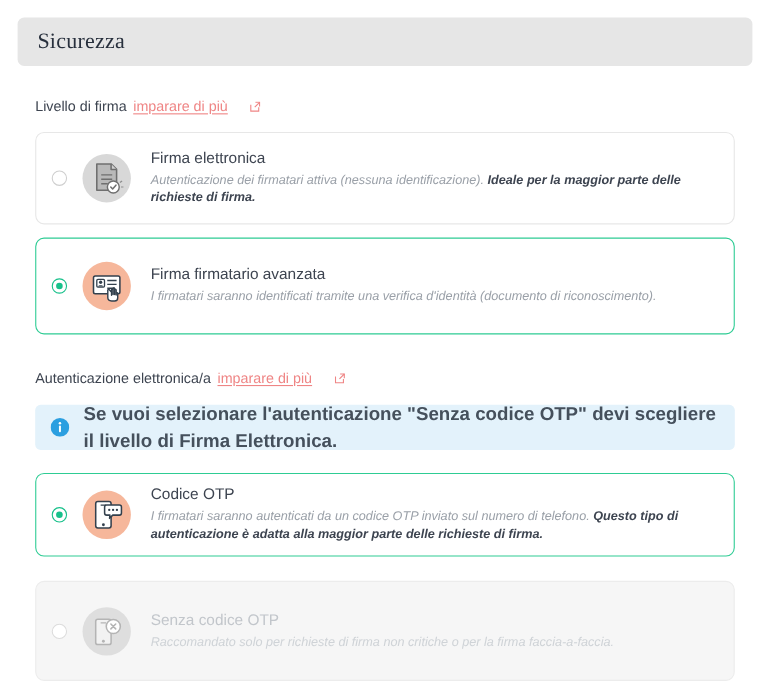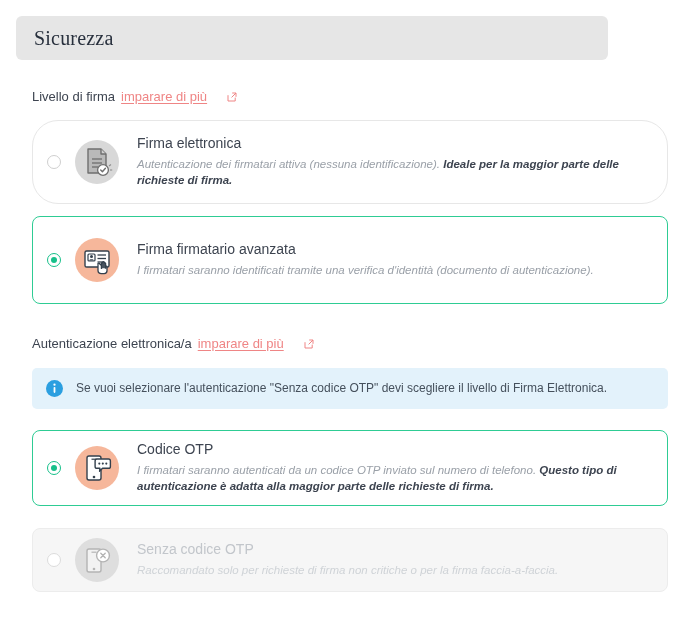--- a/index.html
+++ b/index.html
@@ -7,21 +7,21 @@
     margin: 0; padding: 0;
     width: 700px; height: 628px;
     background: #ffffff;
     font-family: "Liberation Sans", sans-serif;
   }
   .page { width: 700px; height: 628px; position: relative; background: #fff; }
 
   
   .header-bar {
     position: absolute; left: 16px; top: 16px;
-    width: 592px; height: 44px;
+    width: 668px; height: 44px;
     background: #e6e6e6;
     border-radius: 6px;
     display: flex; align-items: center;
   }
   .header-title {
     font-family: "Liberation Serif", serif;
     font-size: 20px;
     color: #28303d;
     padding-left: 18px;
     letter-spacing: .2px;
@@ -109,21 +109,21 @@
     position: absolute; left: 32px; width: 636px;
     background: #e3f2fb;
     border-radius: 5px;
     display: flex; align-items: center;
     padding: 0 14px;
   }
   .info-icon {
     flex: 0 0 auto; width: 17px; height: 17px; margin-right: 13px;
   }
   .info-icon svg { display: block; }
-  .info-text { font-size: 12px; color: #45505c; line-height: 1.4; }
+  .info-text { font-size: 17px; color: #45505c; line-height: 1.4; font-weight: bold; }
 </style>
 </head>
 <body>
 
 <div class="page">
 
   <div class="header-bar">
     <div class="header-title">Sicurezza</div>
   </div>
 
@@ -134,21 +134,21 @@
       <span class="ext-icon">
         <svg viewBox="0 0 10 10" width="10" height="10">
           <path d="M1 3.2 V9 H8.2 V5.6" fill="none" stroke="#ef8585" stroke-width="1"></path>
           <path d="M5.2 1 H9 V4.8" fill="none" stroke="#ef8585" stroke-width="1"></path>
           <path d="M9 1 L4.6 5.4" fill="none" stroke="#ef8585" stroke-width="1"></path>
         </svg>
       </span>
     </a>
   </div>
 
-  <div class="card" style="top:120px; height:84px;border-radius:26px;">
+  <div class="card" style="top:120px; height:84px;">
     <span class="radio"></span>
     <span class="icon-badge grey">
       <svg viewBox="0 0 34 34" width="34" height="34">
         <path d="M8 4 H21 L26 9 V28 H8 Z" fill="#b9b9b9" stroke="#6f6f6f" stroke-width="1.4" stroke-linejoin="round"></path>
         <path d="M21 4 V9 H26" fill="#d0d0d0" stroke="#6f6f6f" stroke-width="1.4" stroke-linejoin="round"></path>
         <line x1="12" y1="14" x2="22" y2="14" stroke="#6f6f6f" stroke-width="1.3"></line>
         <line x1="12" y1="18" x2="22" y2="18" stroke="#6f6f6f" stroke-width="1.3"></line>
         <line x1="12" y1="22" x2="18" y2="22" stroke="#6f6f6f" stroke-width="1.3"></line>
         <circle cx="23" cy="25" r="5.4" fill="#ffffff" stroke="#6f6f6f" stroke-width="1.3"></circle>
         <path d="M20.7 25 L22.4 26.8 L25.4 23.3" fill="none" stroke="#6f6f6f" stroke-width="1.4" stroke-linecap="round" stroke-linejoin="round"></path>
@@ -171,21 +171,21 @@
         <circle cx="11.5" cy="13.6" r="1.5" fill="#33404d"></circle>
         <path d="M9 17.4 C9.6 15.9 13.4 15.9 14 17.4 Z" fill="#33404d"></path>
         <line x1="17.5" y1="12" x2="26" y2="12" stroke="#33404d" stroke-width="1.3"></line>
         <line x1="17.5" y1="15.5" x2="26" y2="15.5" stroke="#33404d" stroke-width="1.3"></line>
         <line x1="17.5" y1="19" x2="23" y2="19" stroke="#33404d" stroke-width="1.3"></line>
         <path d="M18 21 L18 27.5 C18 29.4 19.6 30.6 21.4 30.6 L24.2 30.6 C25.9 30.6 27 29.3 27 27.8 L27 23.8 C27 22.9 25.6 22.9 25.6 23.8 L25.6 25.2 L25.6 20.6 C25.6 19.6 24.2 19.6 24.2 20.6 L24.2 24.8 L24.2 19.4 C24.2 18.4 22.8 18.4 22.8 19.4 L22.8 24.8 L22.8 20.4 C22.8 19.4 21.4 19.4 21.4 20.4 L21.4 25.4 L21.4 22.6 L19.4 20.5 C18.8 19.9 17.6 20.6 18 21 Z" fill="#ffffff" stroke="#33404d" stroke-width="1.3" stroke-linejoin="round"></path>
       </svg>
     </span>
     <span class="card-text">
       <span class="card-title" style="display:block;">Firma firmatario avanzata</span>
-      <span class="card-desc" style="display:block;"><span>I firmatari saranno identificati tramite una verifica d'identità (documento di autenticazione).</span><span class="strong"></span></span>
+      <span class="card-desc" style="display:block;"><span>I firmatari saranno identificati tramite una verifica d'identità (documento di riconoscimento).</span><span class="strong"></span></span>
     </span>
   </div>
 
   <div class="section-label" style="left:32px; top:336px;">
     <span>Autenticazione elettronica/a</span>
     <a class="learn-more">
       <span>imparare di più</span>
       <span class="ext-icon">
         <svg viewBox="0 0 10 10" width="10" height="10">
           <path d="M1 3.2 V9 H8.2 V5.6" fill="none" stroke="#ef8585" stroke-width="1"></path>
@@ -219,21 +219,21 @@
         <circle cx="22.8" cy="12.6" r="1.05" fill="#33404d"></circle>
         <circle cx="26.3" cy="12.6" r="1.05" fill="#33404d"></circle>
       </svg>
     </span>
     <span class="card-text">
       <span class="card-title" style="display:block;">Codice OTP</span>
       <span class="card-desc" style="display:block;"><span>I firmatari saranno autenticati da un codice OTP inviato sul numero di telefono. </span><span class="strong">Questo tipo di autenticazione è adatta alla maggior parte delle richieste di firma.</span></span>
     </span>
   </div>
 
-  <div class="card disabled" style="top:528px; height:64px;">
+  <div class="card disabled" style="top:528px; height:91px;">
     <span class="radio off-disabled"></span>
     <span class="icon-badge grey-soft">
       <svg viewBox="0 0 34 34" width="34" height="34">
         <rect x="7" y="6" width="14" height="23" rx="2" fill="#f2f2f2" stroke="#b4b4b4" stroke-width="1.4"></rect>
         <line x1="11.5" y1="9.2" x2="16.5" y2="9.2" stroke="#b4b4b4" stroke-width="1.2"></line>
         <circle cx="14" cy="26" r="1.3" fill="#b4b4b4"></circle>
         <circle cx="23" cy="12.5" r="6.4" fill="#ffffff" stroke="#b4b4b4" stroke-width="1.4"></circle>
         <path d="M20.8 10.3 L25.2 14.7 M25.2 10.3 L20.8 14.7" stroke="#b4b4b4" stroke-width="1.4" stroke-linecap="round"></path>
       </svg>
     </span>

